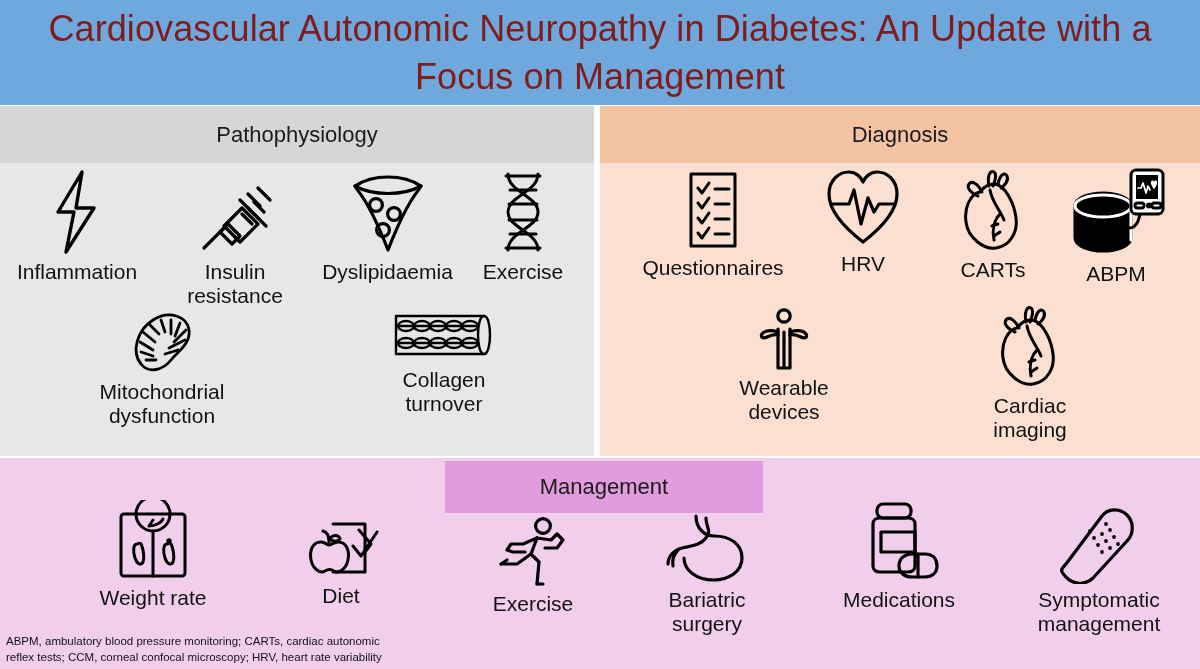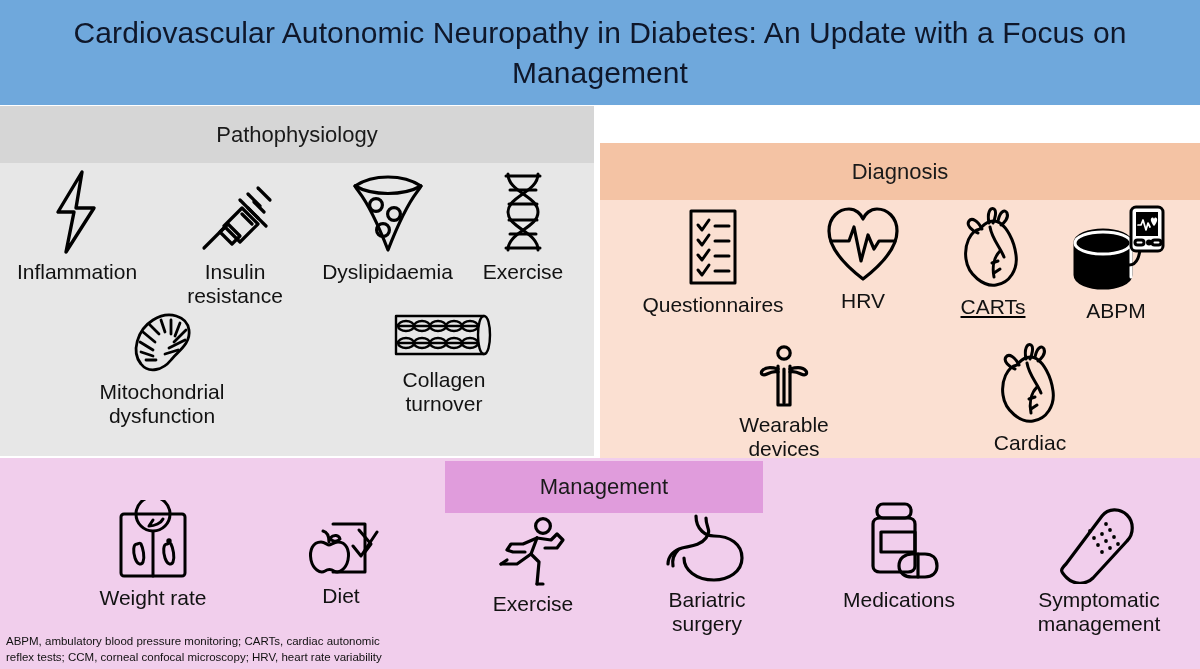--- a/index.html
+++ b/index.html
@@ -14,39 +14,38 @@
     width:1200px;height:669px;
   }
 
   
   .title-bar{
     position:absolute;left:0;top:0;width:1200px;height:105px;
     background:#6FA8DC;
     display:flex;align-items:center;justify-content:center;
   }
   .title-text{
-    color:#0f172a;
-    font-size:30px;
+    color:#7f1d1d;
+    font-size:36px;
     line-height:1.32;
     text-align:center;
     font-weight:400;
     letter-spacing:.1px;
     padding:0 18px;
   }
 
   
   .panel{position:absolute;}
   .panel-patho{
     left:0;top:106px;width:594px;height:350px;
     background:#E7E7E7;
   }
   .panel-diag{
     left:600px;top:106px;width:600px;height:350px;
     background:#FBE0D2;
-    margin-top:37px;
   }
   .panel-mgmt{
     left:0;top:458px;width:1200px;height:211px;
     background:#F1CEEC;
   }
 
   .band{
     position:absolute;left:0;top:0;width:100%;height:57px;
     display:flex;align-items:center;justify-content:center;
   }
@@ -222,21 +221,21 @@
           <g fill="none" stroke="#000" stroke-width="3.2" stroke-linecap="round" stroke-linejoin="round">
             <path d="M36 74 C10 54, 2 38, 2 26 C2 12, 12 4, 22 4 C29 4, 34 9, 36 14
                      C38 9, 43 4, 50 4 C60 4, 70 12, 70 26 C70 38, 62 54, 36 74 Z"></path>
             <path d="M4 36 L22 36 L27 22 L34 56 L41 30 L47 44 L52 36 L68 36"></path>
           </g>
         </svg>
       </span>
       <span class="lbl">HRV</span>
     </div>
 
-    <div class="item" style="left:330px;top:60px;width:126px;text-decoration:underline;">
+    <div class="item" style="left:330px;top:60px;width:126px;">
       <span class="ico">
         <svg width="66" height="88" viewBox="0 0 66 88">
           <g fill="none" stroke="#000" stroke-width="3" stroke-linecap="round" stroke-linejoin="round">
             <path d="M20 26 C10 28, 4 42, 6 56 C8 72, 24 84, 36 82 C50 80, 58 66, 56 52
                      C54 36, 46 24, 40 20 C34 16, 26 18, 20 26 Z"></path>
             <path d="M22 26 C18 18, 12 14, 9 18 C6 22, 12 28, 18 30"></path>
             <path d="M29 20 C27 10, 30 4, 34 6 C37 8, 35 16, 33 20"></path>
             <path d="M38 18 C40 8, 45 6, 47 10 C49 15, 44 20, 41 22"></path>
             <path d="M30 24 C32 36, 40 44, 44 54"></path>
             <path d="M40 48 C34 54, 32 64, 34 74"></path>

